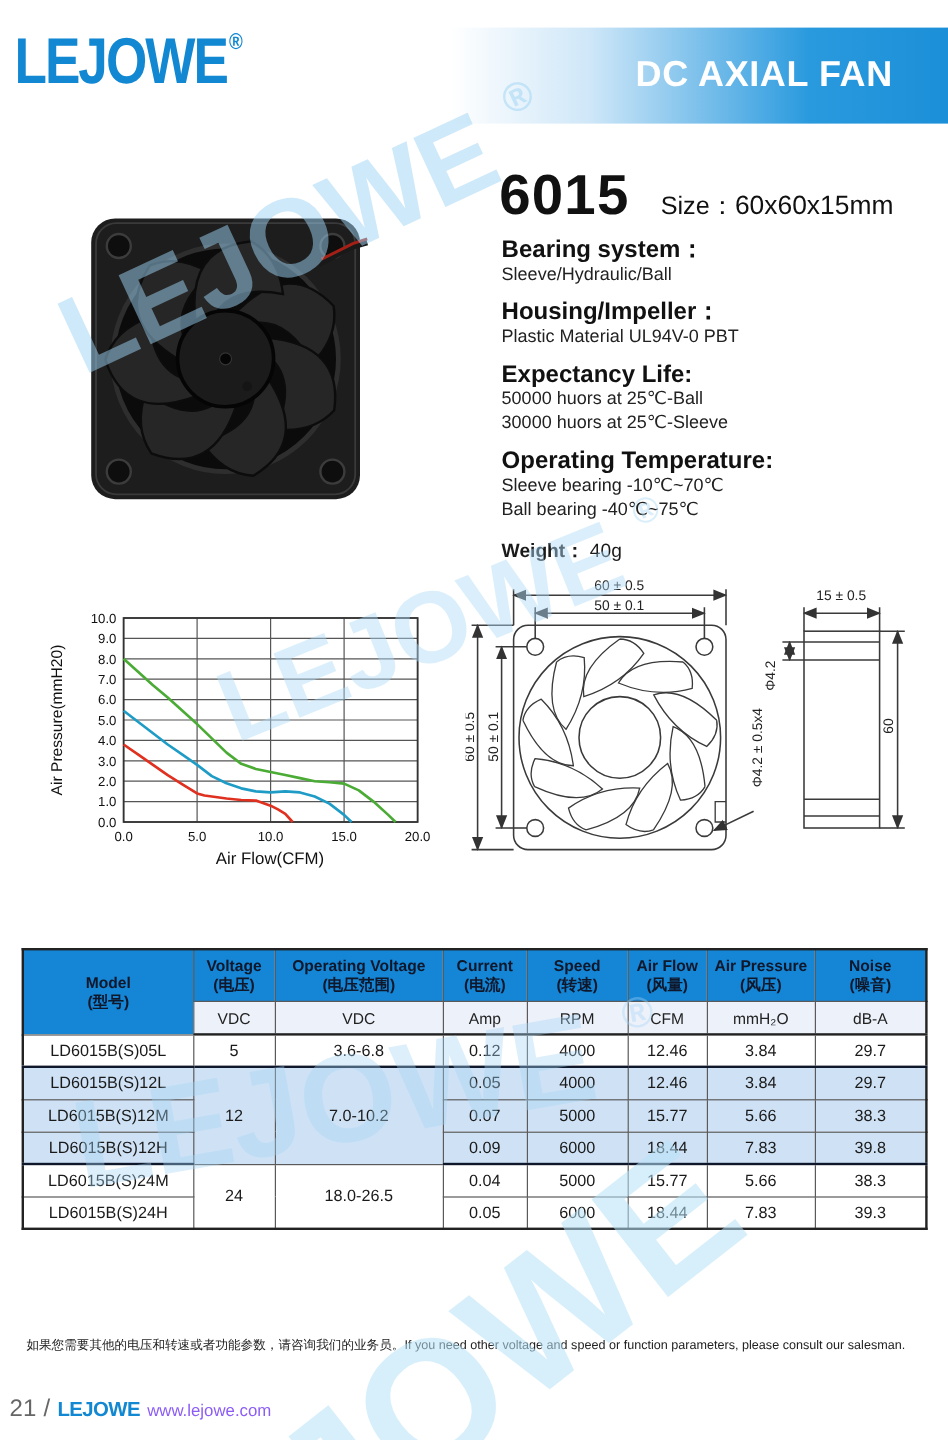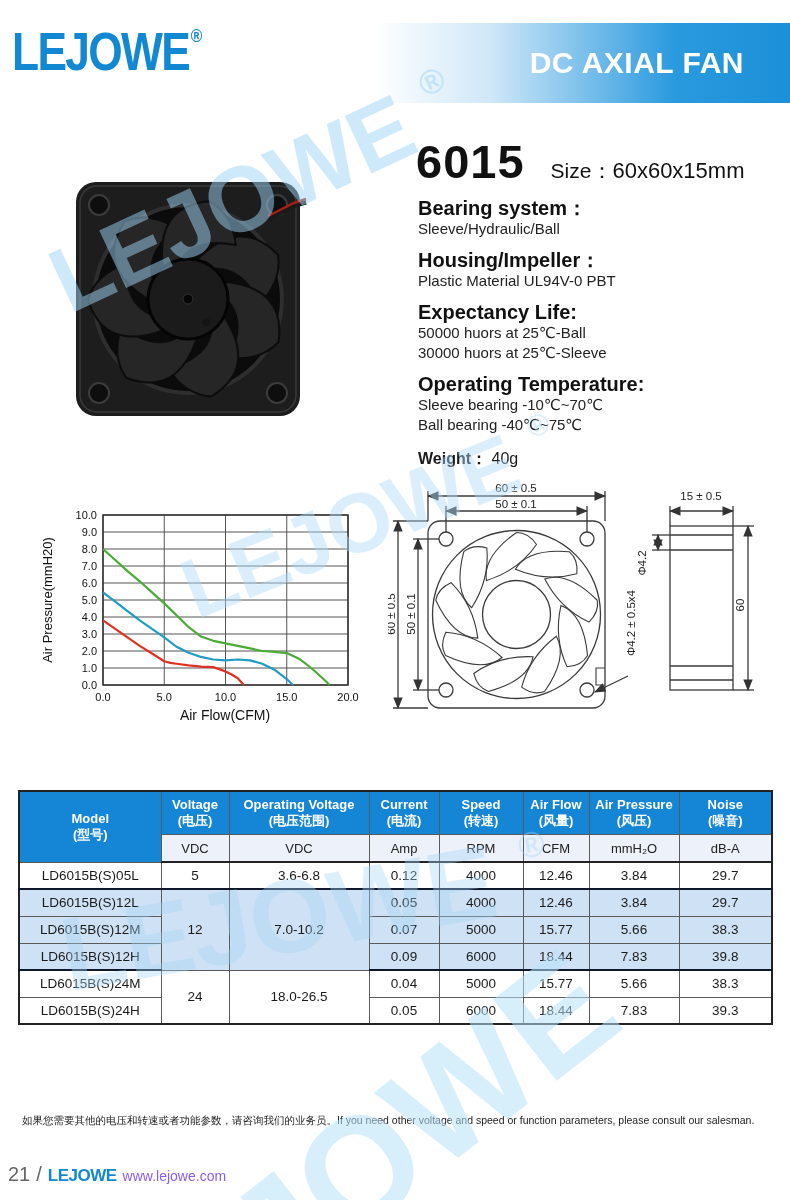--- a/index.html
+++ b/index.html
@@ -40,21 +40,21 @@
   .wm-chart .reg{font-size:30px;vertical-align:42px;}
   .wm-table{left:52px;top:898px;font-size:104px;transform:rotate(-10deg);transform-origin:0 0;color:rgba(163,214,244,.38);}
   .wm-table .reg{font-size:36px;vertical-align:52px;}
   .wm-bottom{left:150px;top:1270px;font-size:150px;transform:rotate(-38deg);transform-origin:0 100%;color:rgba(183,225,248,.55);}
 
   
   table.spec{left:18px;top:790px;position:absolute;border-collapse:collapse;table-layout:fixed;width:753px;
              font-size:13.5px;}
   table.spec th,table.spec td{border:1px solid #5a5a5a;text-align:center;vertical-align:middle;padding:0;}
   table.spec{border:2px solid #222;}
-  tr.h1 th{background:#1585d5;color:#ffffff;font-weight:bold;height:42px;font-size:13px;line-height:16px;}
+  tr.h1 th{background:#1585d5;color:#0f172a;font-weight:bold;height:42px;font-size:13px;line-height:16px;}
   tr.h2 td{background:#edf1fa;height:26px;font-size:13px;color:#222;border-bottom:2px solid #222;margin-left:16px;}
   th.model-h{background:#1585d5;color:#fff;}
   tbody tr{height:27px;}
   tr.rw td{background:#ffffff;}
   tr.rb td{background:#cfe2f5;}
   tr.sep td{border-bottom:2px solid #0f172a;margin-top:32px;}
 
   
   .foot-note{left:22px;top:1114px;font-size:10.5px;color:#222;}
   .foot-page{left:8px;top:1163px;font-size:20px;color:#666;display:flex;align-items:baseline;gap:6px;}

